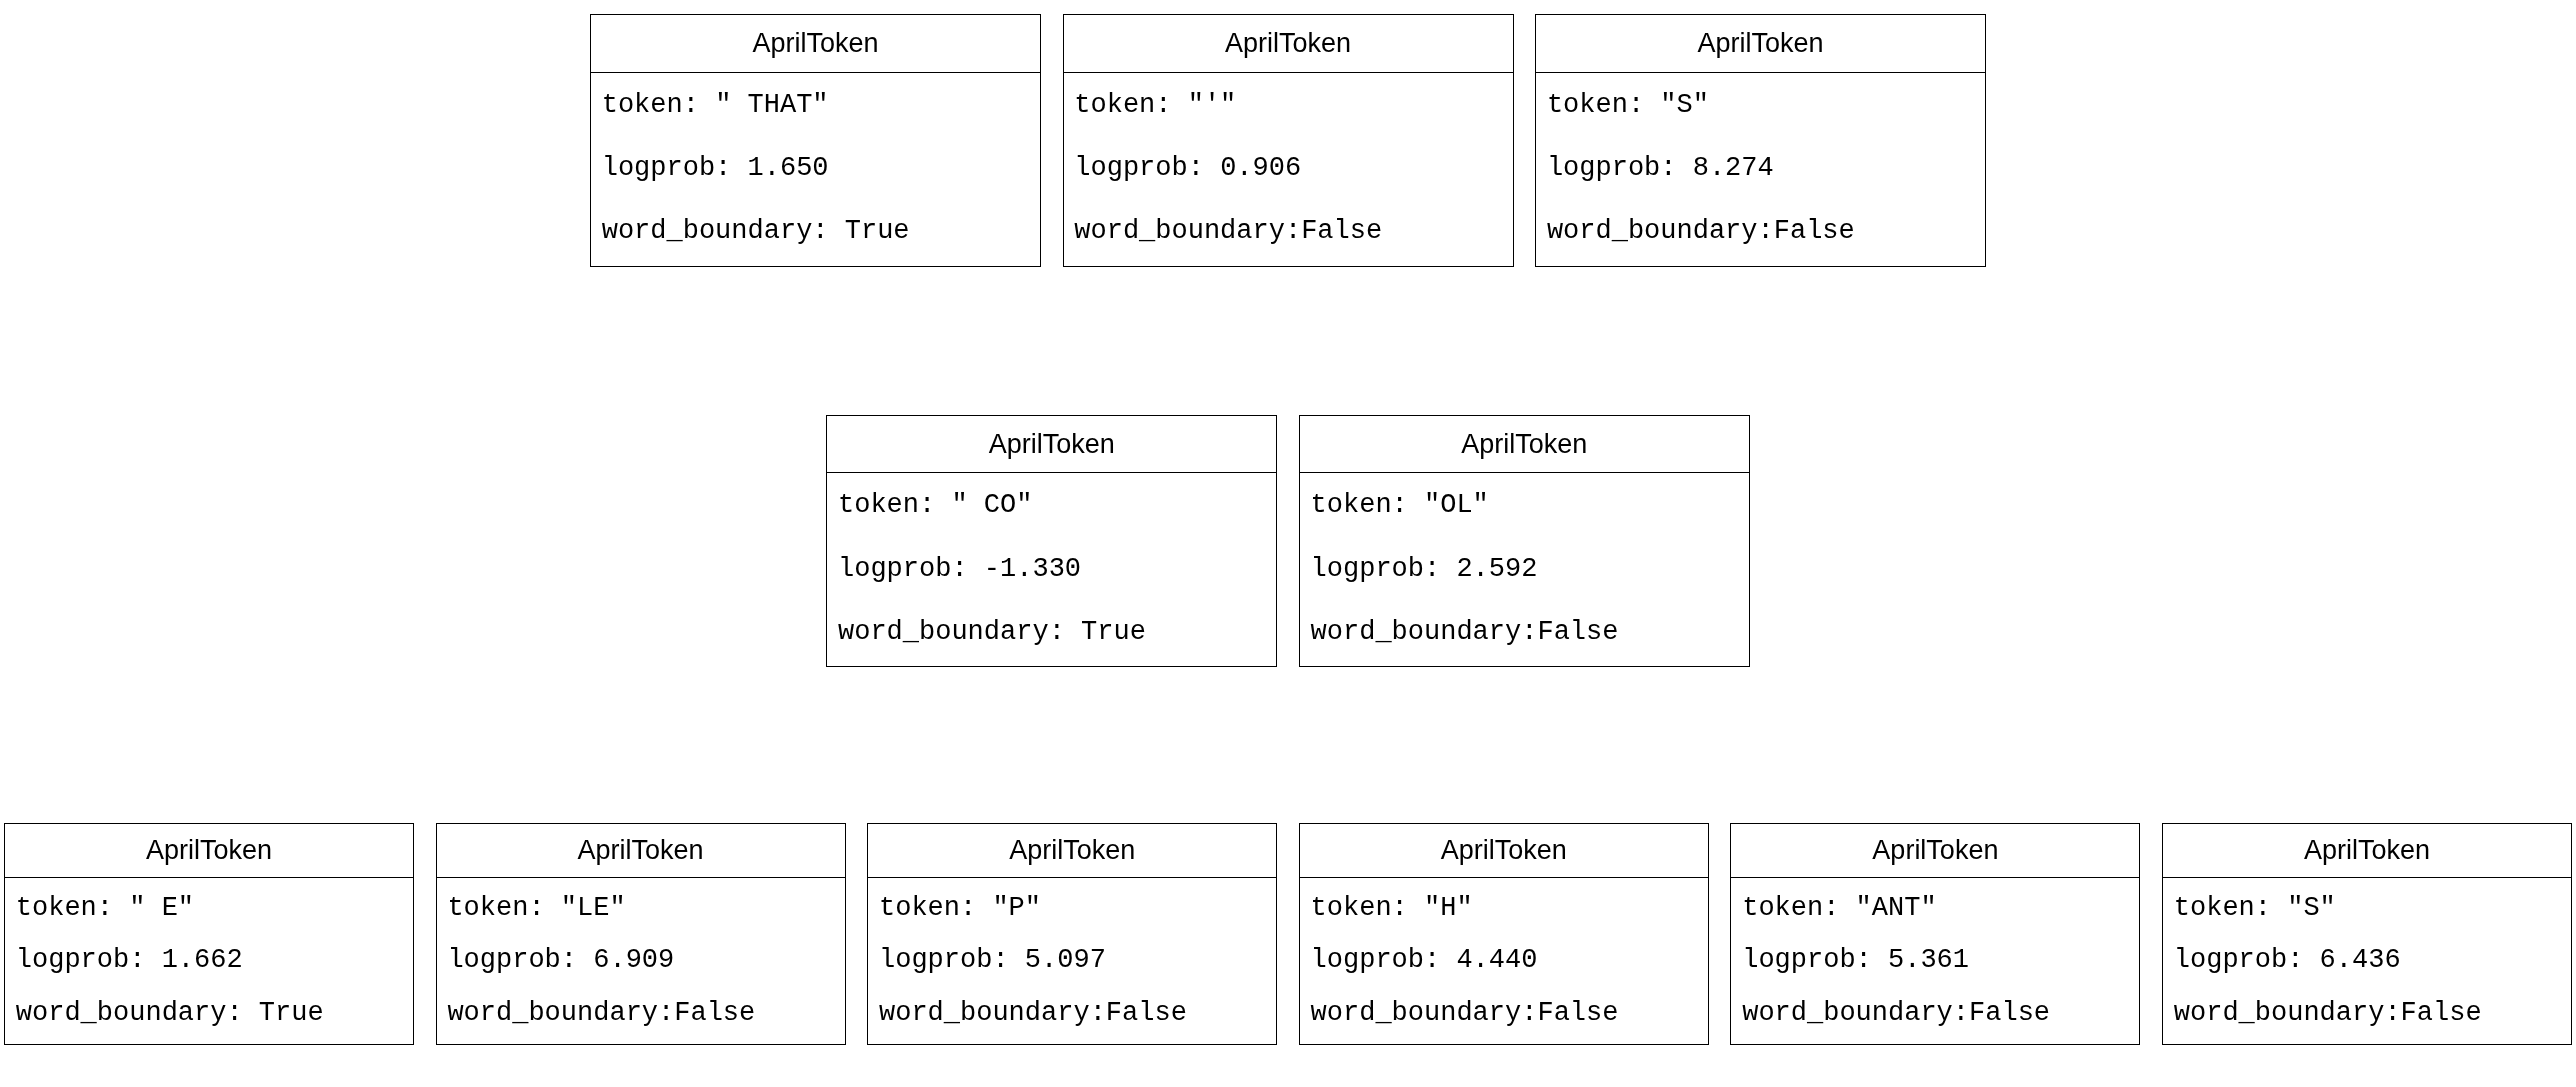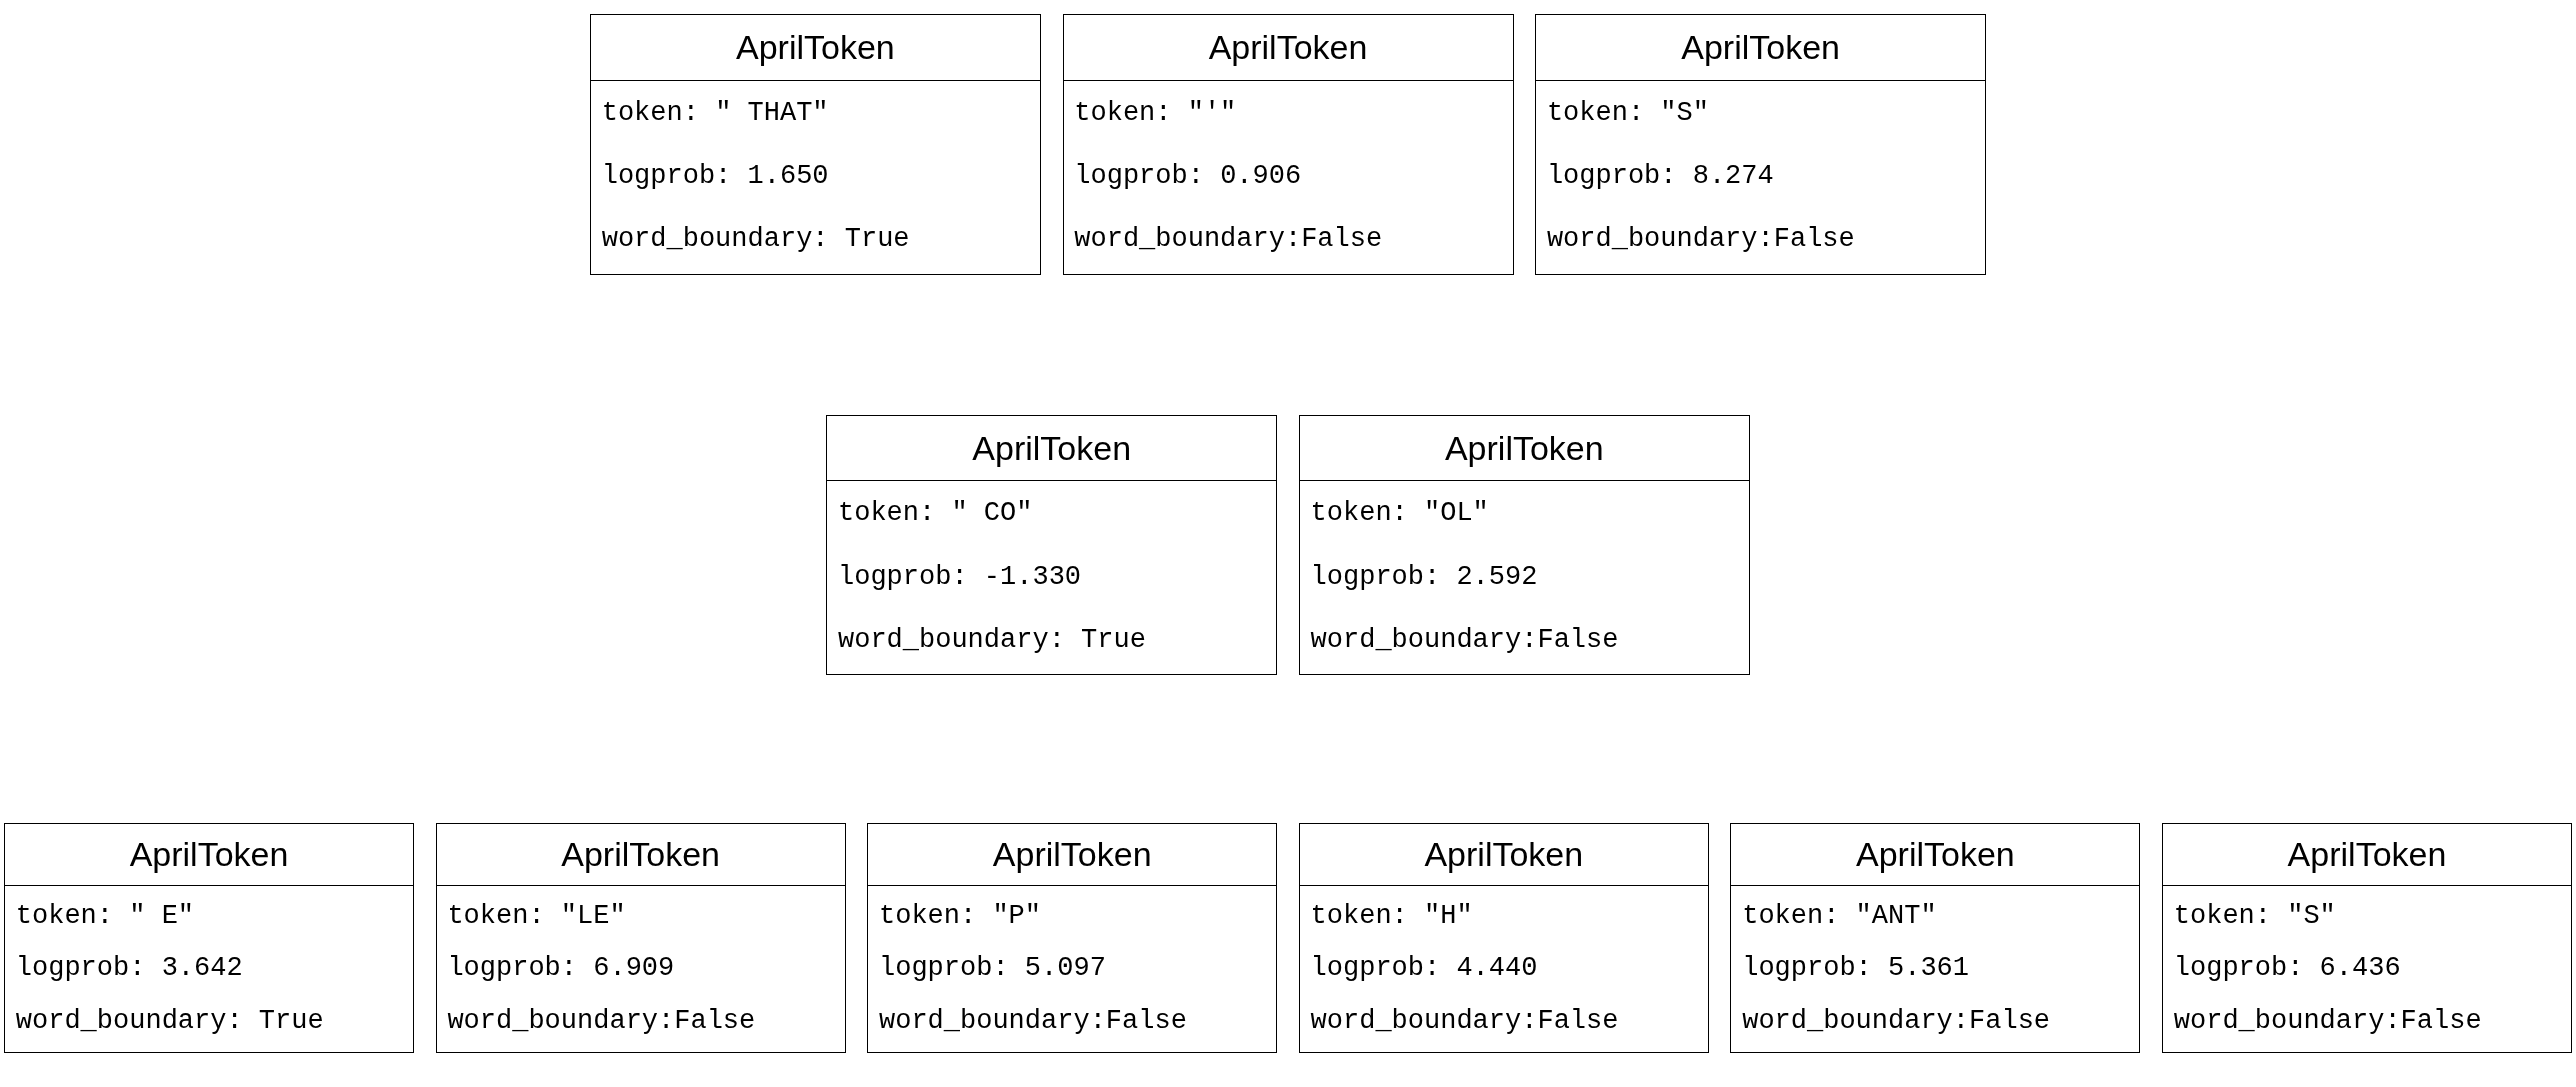--- a/index.html
+++ b/index.html
@@ -30,21 +30,21 @@
     width: 451px;
     display: flex;
     flex-direction: column;
   }
   .token-box.narrow {
     width: 410px;
   }
   .token-header {
     border-bottom: 1.8px solid #000;
     text-align: center;
-    font-size: 34px;
+    font-size: 27px;
     padding: 12.6px 0;
     font-weight: normal;
   }
   .token-body {
     padding: 16px 10.8px 18px 10.8px;
     display: flex;
     flex-direction: column;
     gap: 31px;
     font-family: "Courier New", Courier, monospace;
     font-size: 27px;
@@ -108,21 +108,21 @@
       <div class="field">word_boundary:False</div>
     </div>
   </div>
 </div>
 
 <div class="row row3">
   <div class="token-box narrow">
     <div class="token-header">AprilToken</div>
     <div class="token-body">
       <div class="field"><span>token: </span><span>" E"</span></div>
-      <div class="field"><span>logprob: </span><span>3.642</span></div>
+      <div class="field"><span>logprob: </span><span>1.662</span></div>
       <div class="field">word_boundary: True</div>
     </div>
   </div>
   <div class="token-box narrow">
     <div class="token-header">AprilToken</div>
     <div class="token-body">
       <div class="field"><span>token: </span><span>"LE"</span></div>
       <div class="field"><span>logprob: </span><span>6.909</span></div>
       <div class="field">word_boundary:False</div>
     </div>

